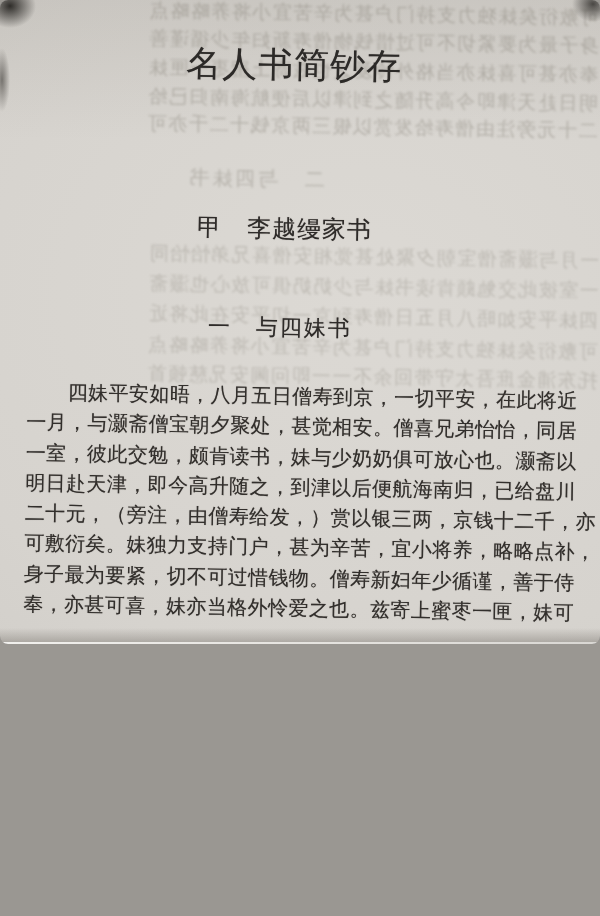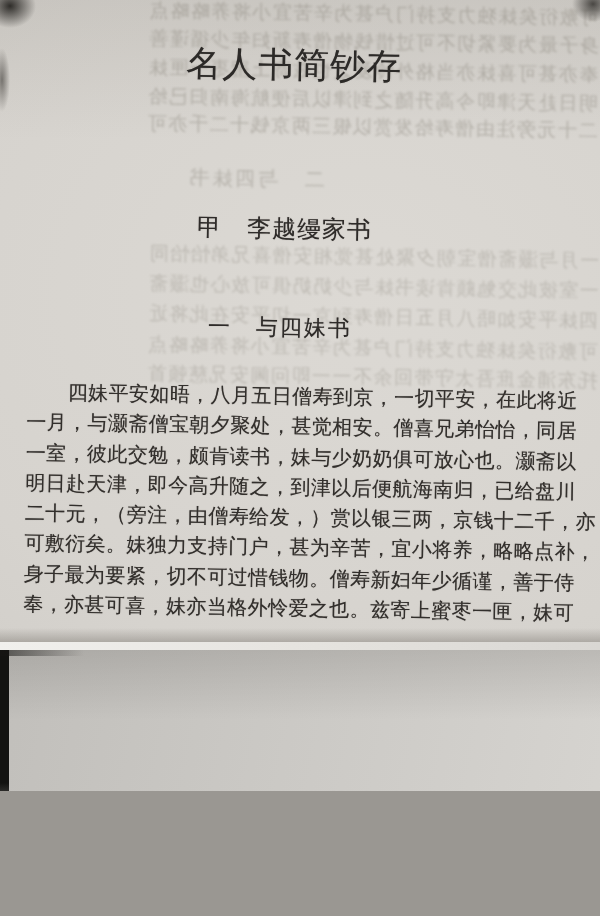--- a/index.html
+++ b/index.html
@@ -1,17 +1,17 @@
 <!DOCTYPE html>
 <html><head>
 <meta charset="utf-8">
 <style>
   html,body{margin:0;padding:0;background:#9a9792;}
-  .stage{position:relative;width:600px;height:791px;overflow:hidden;
-         font-family:"Liberation Serif","DejaVu Serif",serif;background:#737373;}
+  .stage{position:relative;width:600px;height:644px;overflow:hidden;
+         font-family:"Liberation Serif","DejaVu Serif",serif;background:#737373;border-radius:8px;}
   .stage *{position:absolute;box-sizing:border-box;}
   
   .photo1{left:0;top:0;width:600px;height:642px;overflow:hidden;
           background:radial-gradient(135% 105% at 60% 46%, #dcd9d4 0%, #d6d3ce 55%, #ccc9c4 100%);}
   .p1-shade-top{left:0;top:0;width:600px;height:140px;
           background:linear-gradient(180deg, rgba(122,117,109,.14), rgba(122,117,109,0));}
   .corner-tl{left:-16px;top:-16px;width:52px;height:44px;
           background:radial-gradient(closest-side, rgba(30,28,25,.9), rgba(30,28,25,0));}
   .corner-tr{left:572px;top:-14px;width:42px;height:36px;
           background:radial-gradient(closest-side, rgba(30,28,25,.75), rgba(30,28,25,0));}

